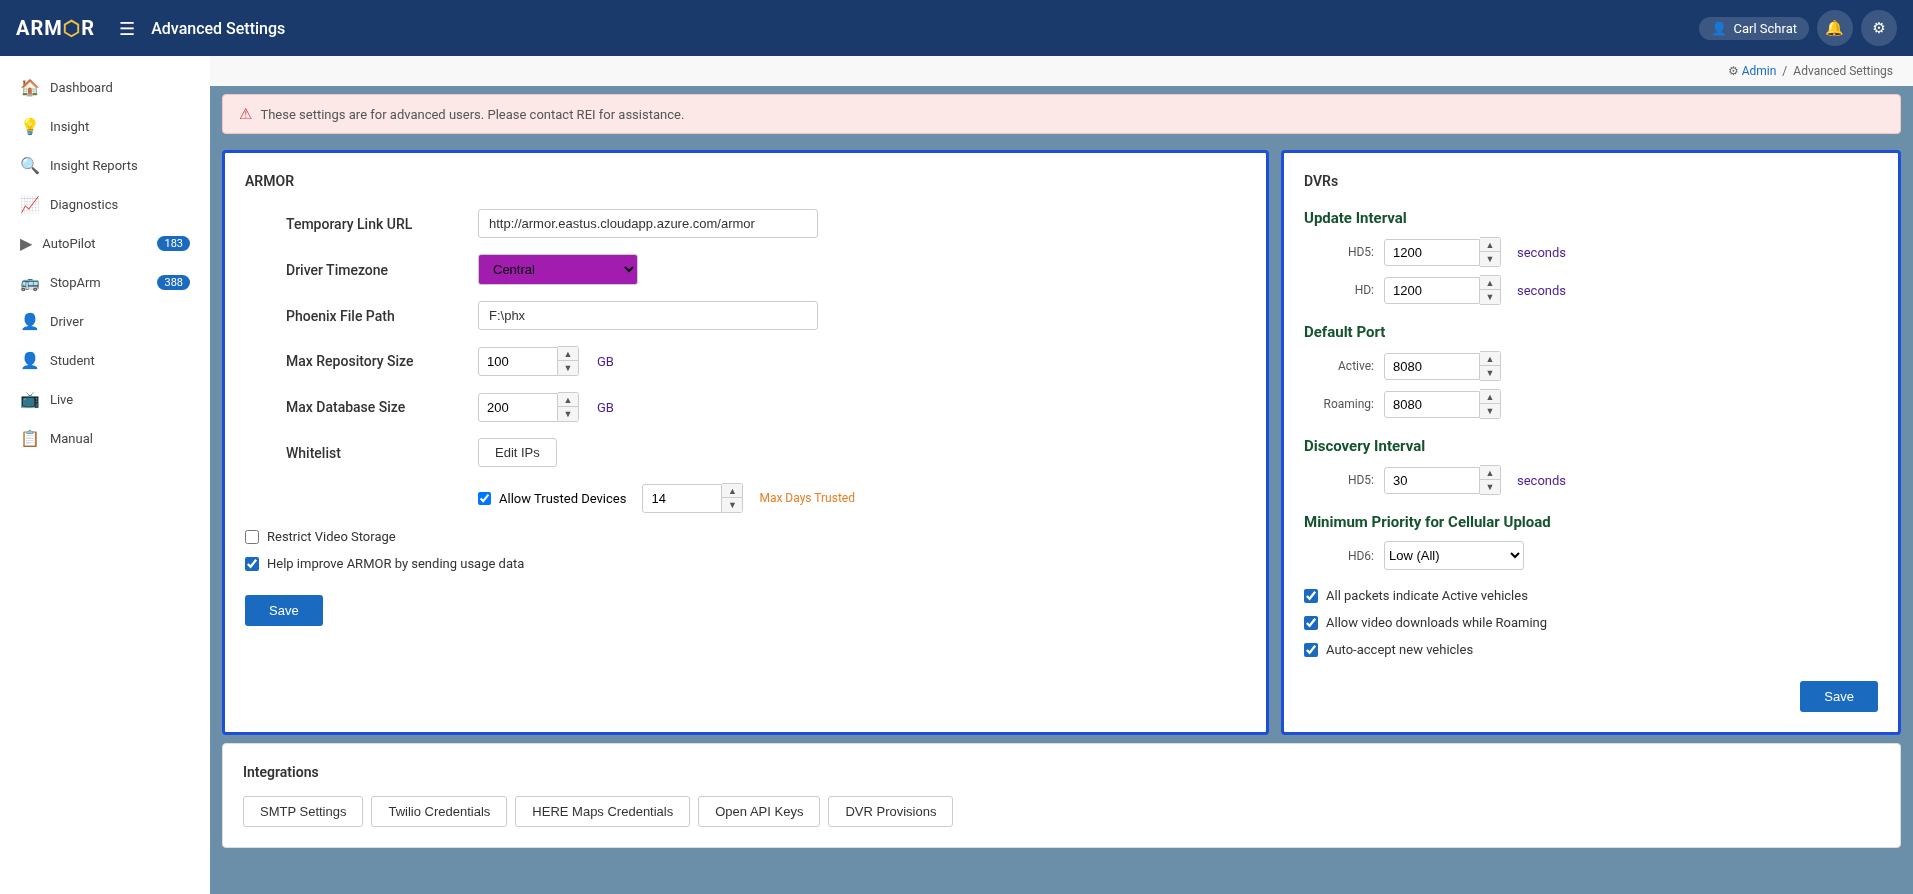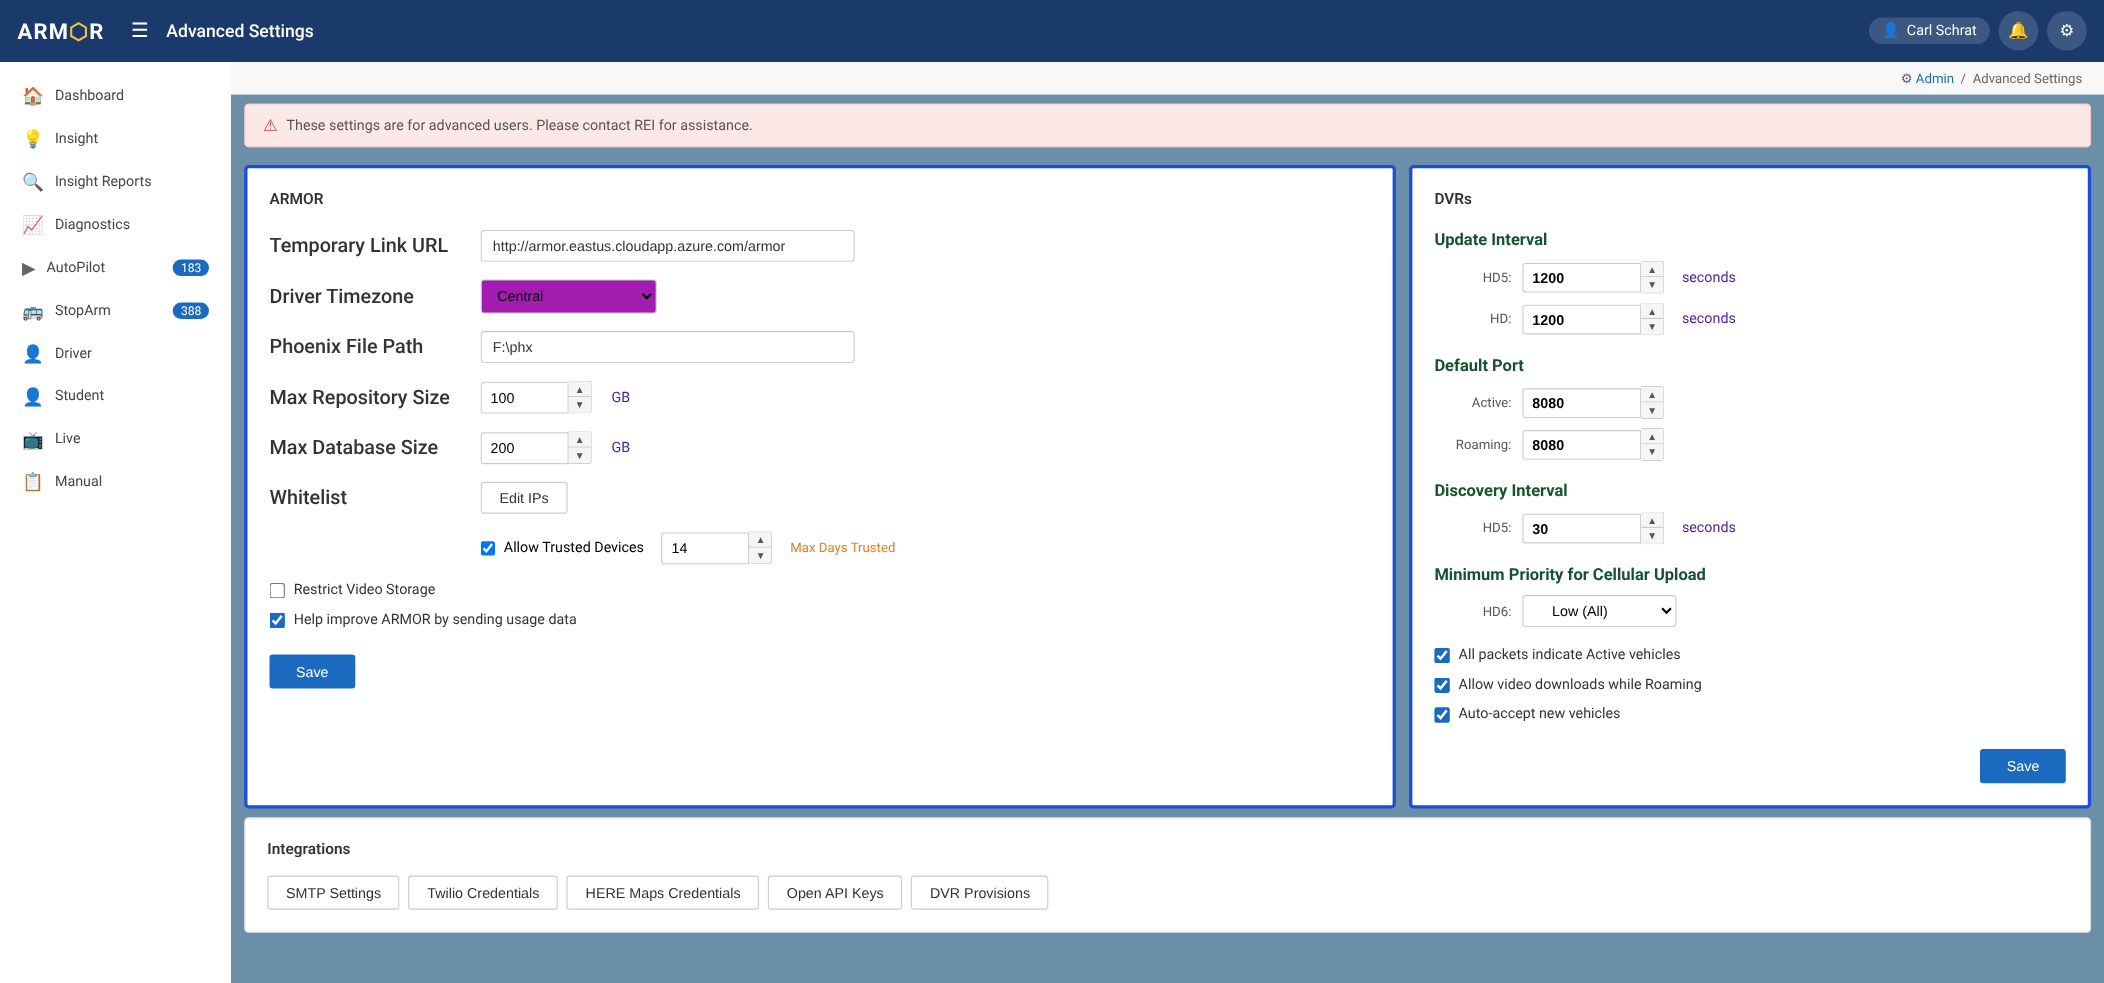--- a/index.html
+++ b/index.html
@@ -156,24 +156,25 @@
 
     
     .form-row {
       display: flex;
       align-items: center;
       margin-bottom: 16px;
       gap: 12px;
     }
     .form-label {
       width: 180px;
-      font-size: 18px;
+      font-size: 14px;
       font-weight: 500;
       color: #333;
       flex-shrink: 0;
+      margin-left: 41px;
     }
     .form-control {
       flex: 1;
       max-width: 340px;
     }
     .form-input {
       width: 100%;
       border: 1px solid #ccc;
       border-radius: 3px;
       padding: 6px 10px;
@@ -292,21 +293,21 @@
       color: #555;
       text-align: right;
       width: 70px;
       flex-shrink: 0;
     }
 
     .dvr-select {
       width: 140px;
       border: 1px solid #ccc;
       border-radius: 3px;
-      padding: 5px 22px;
+      padding: 5px 0;
       font-size: 13px;
       background: white;
     }
 
     
     .integrations-section {
       background: white;
       border: 1px solid #ddd;
       border-radius: 4px;
       margin: 0 12px 12px;
@@ -333,26 +334,25 @@
       cursor: pointer;
     }
 
     .armor-panel { flex: 1; }
 
     .dvr-spinner-wrap {
       display: flex;
       align-items: center;
     }
     .dvr-spinner-input {
-      width: 108px;
+      width: 96px;
       border: 1px solid #ccc;
       border-radius: 3px 0 0 3px;
       padding: 5px 8px;
       font-size: 13px;
-      font-weight: bold;
     }
     .dvr-spinner-btns {
       display: flex;
       flex-direction: column;
       border: 1px solid #ccc;
       border-left: none;
       border-radius: 0 3px 3px 0;
     }
     .dvr-spinner-btn {
       width: 20px;

